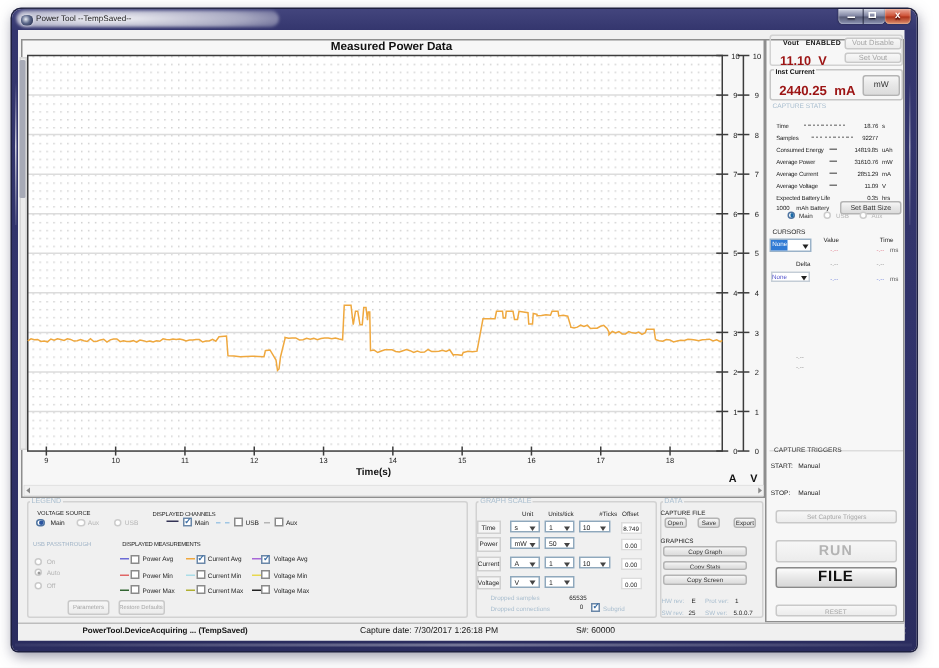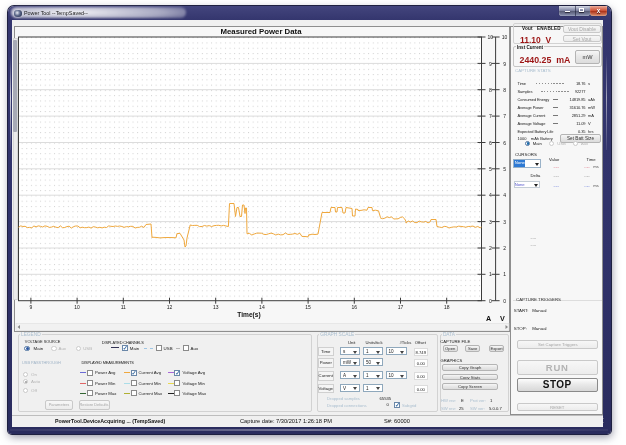--- a/index.html
+++ b/index.html
@@ -193,21 +193,21 @@
 <div style="position:absolute;left:530.6px;top:234.5px;font-size:4.2px;color:#999;">-.--</div>
 <div style="position:absolute;left:530.6px;top:242px;font-size:4.2px;color:#999;">-.--</div>
 <div style="position:absolute;left:513px;top:300.4px;width:89px;border-top:1px solid #ddd;"></div>
 <div style="position:absolute;left:516px;top:297px;font-size:4.4px;color:#333;">CAPTURE TRIGGERS</div>
 <div style="position:absolute;left:513.8px;top:308.1px;font-size:4.4px;color:#222;">START:</div>
 <div style="position:absolute;left:532.2px;top:308.1px;font-size:4.4px;color:#222;">Manual</div>
 <div style="position:absolute;left:513.8px;top:325.9px;font-size:4.4px;color:#222;">STOP:</div>
 <div style="position:absolute;left:532.2px;top:325.9px;font-size:4.4px;color:#222;">Manual</div>
 <div class="btnd" style="left:517.3px;top:339.8px;width:81px;height:9px;line-height:8px;font-size:4.3px">Set Capture Triggers</div>
 <div class="btnd" style="left:516.5px;top:360px;width:81.5px;height:14.5px;line-height:13.5px;font-size:9.5px;font-weight:bold;color:#b3b3b3;letter-spacing:0.8px">RUN</div>
-<div style="position:absolute;left:516.5px;top:378px;width:81.5px;height:13.5px;background:linear-gradient(#fdfdfd,#e9e9e9 45%,#d8d8d8);border:1px solid #8a8a8a;border-radius:2px;font-size:10px;font-weight:bold;color:#111;text-align:center;line-height:12.5px;letter-spacing:0.5px;">STOP</div>
+<div style="position:absolute;left:516.5px;top:378px;width:81.5px;height:13.5px;background:linear-gradient(#fdfdfd,#e9e9e9 45%,#d8d8d8);border:1px solid #8a8a8a;border-radius:2px;font-size:10px;font-weight:bold;color:#111;text-align:center;line-height:12.5px;letter-spacing:0.5px;">FILE</div>
 <div class="btnd" style="left:516.5px;top:402.5px;width:81.5px;height:8px;line-height:7px;font-size:4.3px">RESET</div>
 <div style="position:absolute;left:596.5px;top:416.5px;width:7px;height:7px;background:repeating-linear-gradient(135deg,#9a9a9a 0 1px,transparent 1px 2.6px);clip-path:polygon(100% 0,100% 100%,0 100%);"></div>
 <div class="gbox" style="left:18px;top:334px;width:294px;height:78px"></div>
 <div class="glabel" style="left:20px;top:331.8px">LEGEND</div>
 <div style="position:absolute;left:24.8px;top:339px;font-size:3.9px;color:#222;white-space:nowrap;">VOLTAGE SOURCE</div>
 <div class="rad" style="left:24.3px;top:345.7px;width:5.5px;height:5.5px;border-color:#4f74a0"></div>
 <div class="radsel" style="left:26px;top:347.4px;width:3px;height:3px;background:#2a55a0"></div>
 <div style="position:absolute;left:33.6px;top:345.9px;font-size:4.4px;color:#222;">Main</div>
 <div class="rad" style="left:51px;top:345.7px;width:5.5px;height:5.5px;border-color:#ccc"></div>
 <div style="position:absolute;left:58.5px;top:346.2px;font-size:4.4px;color:#b5b5b5;">Aux</div>

